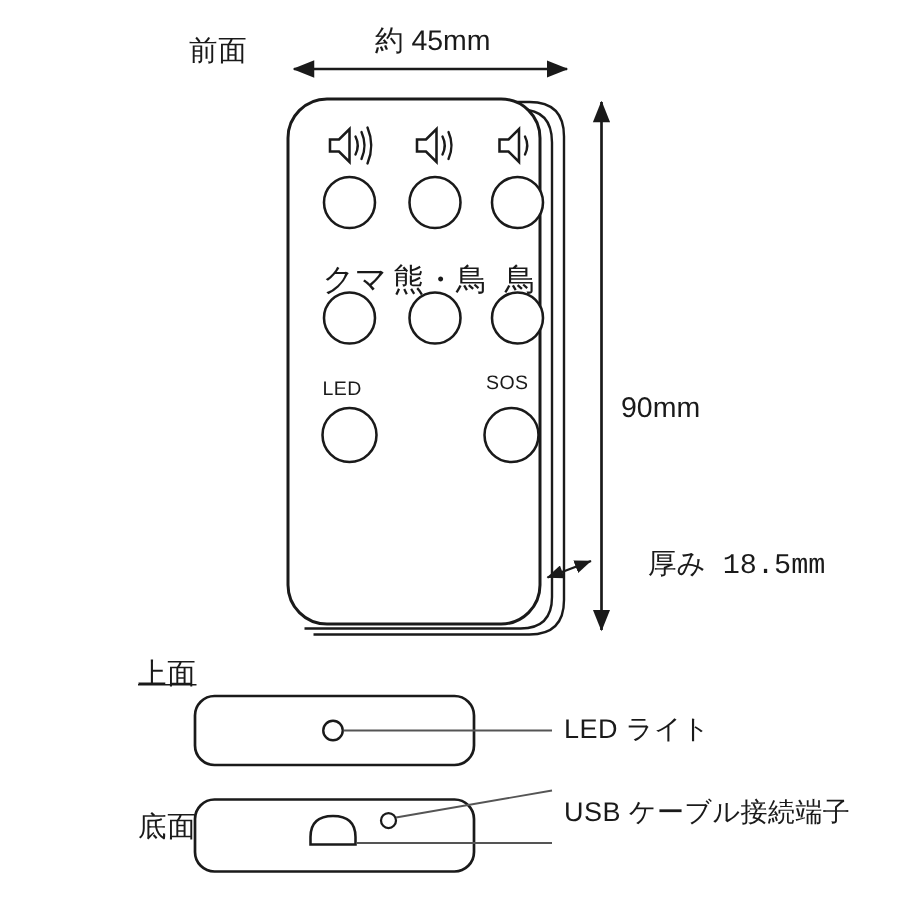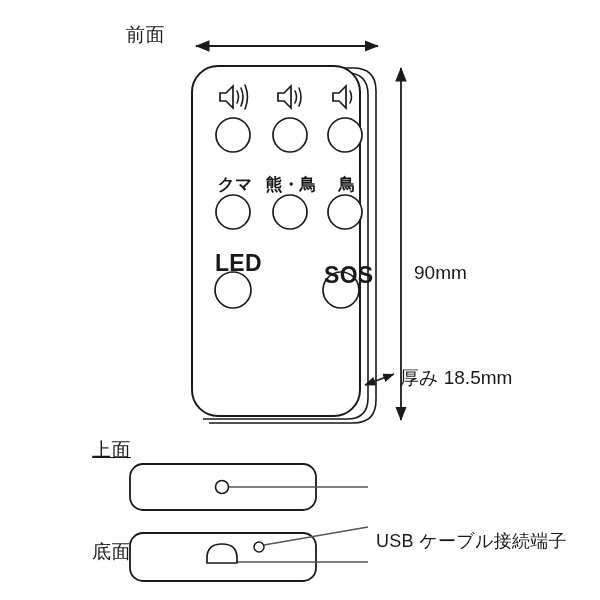--- a/index.html
+++ b/index.html
@@ -36,29 +36,27 @@
     font-size: 19px;
     letter-spacing: 0.5px;
   }
   
   .dim-text {
     font-size: 19px;
     letter-spacing: 0px;
   }
   
   .btn-label {
-    font-size: 17px;
+    font-size: 21px;
     letter-spacing: 0px;
     text-align: center;
-    font-weight: bold;
   }
   .btn-label-en {
-    font-size: 23px;
+    font-size: 13px;
     letter-spacing: 0.3px;
-    font-weight: bold;
   }
   
   .callout {
     font-size: 18px;
     letter-spacing: 0.3px;
   }
 </style>
 </head>
 <body>
 
@@ -144,31 +142,33 @@
       <path d="M 207,563 L 207,558 Q 207,544 222,544 Q 237,544 237,558 L 237,563 Z" fill="#ffffff" stroke="#1a1a1a" stroke-width="1.7"></path>
 
       <circle cx="259" cy="547" r="5" fill="#ffffff" stroke="#1a1a1a" stroke-width="1.5"></circle>
     </g>
     <line x1="264" y1="545" x2="368" y2="527" stroke="#555555" stroke-width="1.3"></line>
     <line x1="238" y1="562" x2="368" y2="562" stroke="#555555" stroke-width="1.3"></line>
   </svg>
 
   <div class="lbl view-label" style="left:126px; top:25px;">前面</div>
 
+  <div class="lbl dim-text" style="left:250px; top:18px;">約 45mm</div>
 
   <div class="lbl dim-text" style="left:414px; top:263px;">90mm</div>
 
-  <div class="lbl dim-text" style="left:400px; top:368px;">厚み 18.5mm</div>
+  <div class="lbl dim-text" style="left:432px; top:368px;font-family:Liberation Mono, monospace;">厚み 18.5mm</div>
 
   <div class="lbl btn-label" style="left:215px; top:176px; width:40px;">クマ</div>
   <div class="lbl btn-label" style="left:262px; top:176px; width:58px;">熊・鳥</div>
   <div class="lbl btn-label" style="left:336px; top:176px; width:22px;">鳥</div>
 
   <div class="lbl btn-label-en" style="left:215px; top:252px;">LED</div>
-  <div class="lbl btn-label-en" style="left:324px; top:264px;">SOS</div>
+  <div class="lbl btn-label-en" style="left:324px; top:248px;">SOS</div>
 
   <div class="lbl view-label" style="left:92px; top:440px;text-decoration:underline;">上面</div>
 
   <div class="lbl view-label" style="left:92px; top:542px;">底面</div>
 
+  <div class="lbl callout" style="left:376px; top:477px;">LED ライト</div>
   <div class="lbl callout" style="left:376px; top:532px;">USB ケーブル接続端子</div>
 
 </div>
 
 </body></html>

